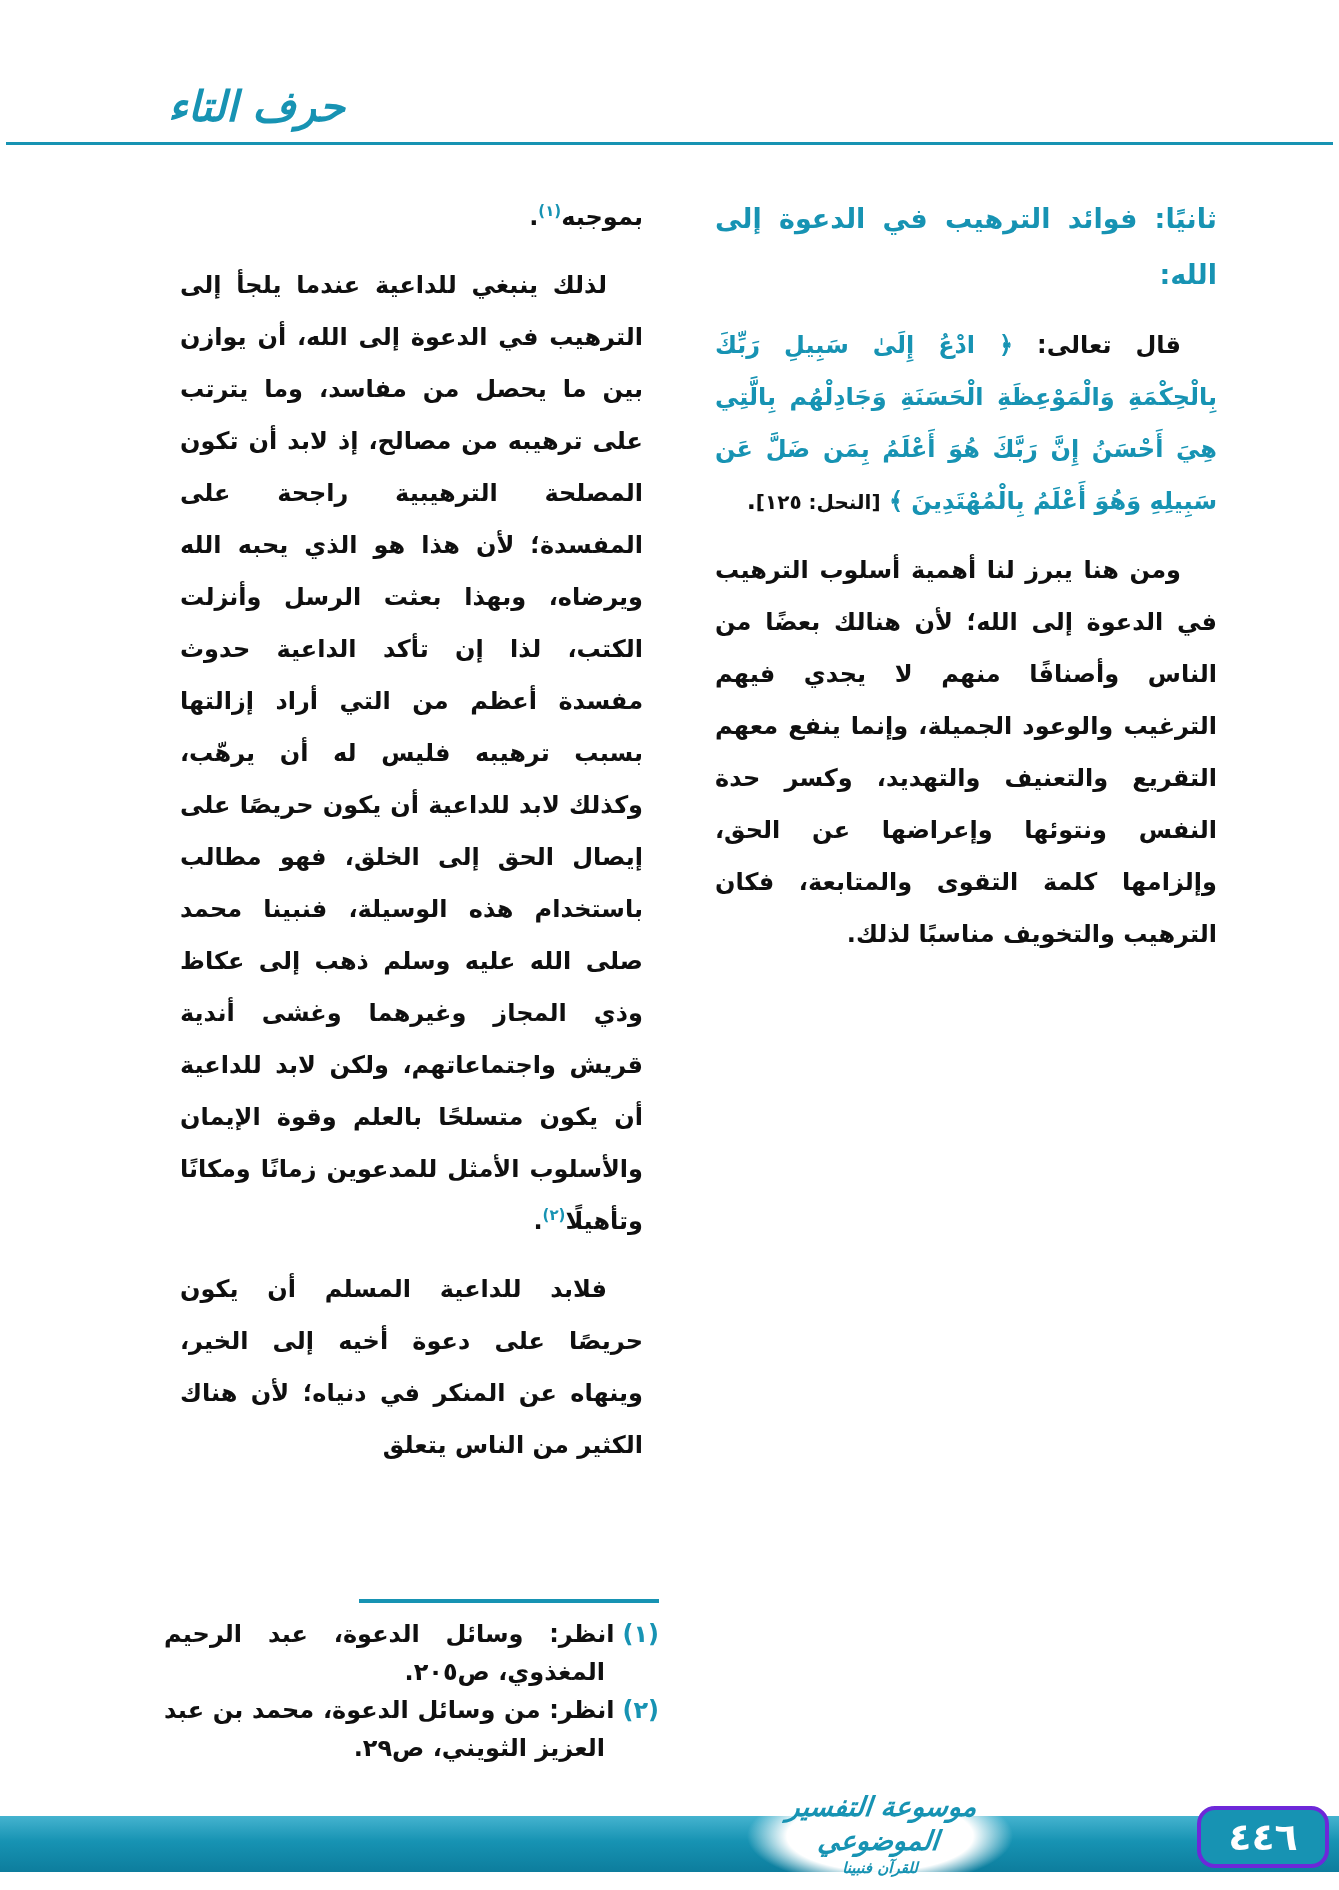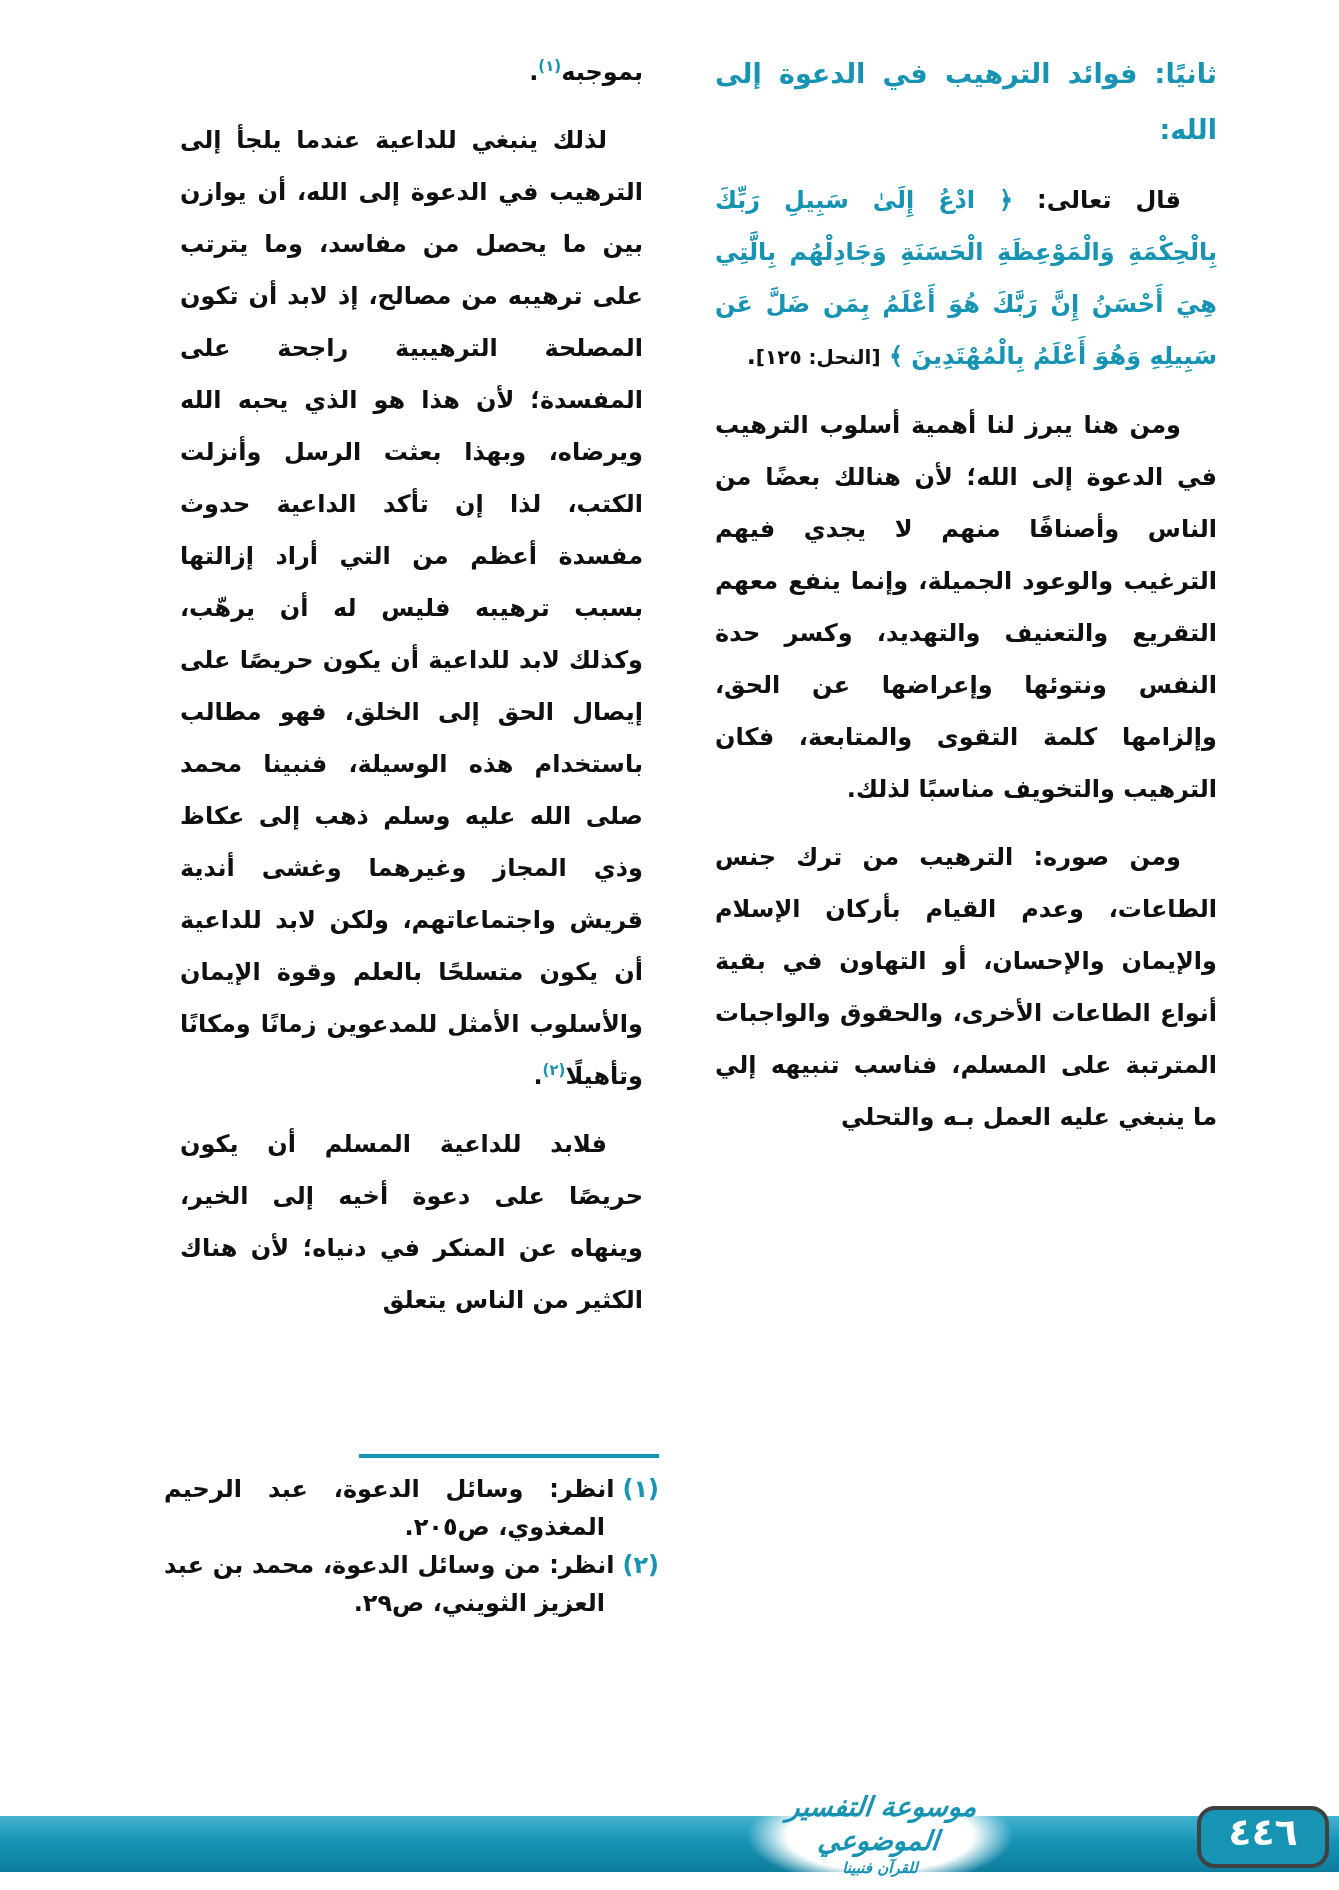--- a/index.html
+++ b/index.html
@@ -106,39 +106,42 @@
   .emblem-l1{
     font-size:27px;font-weight:bold;font-style:italic;line-height:34px;
     transform:skewX(-6deg);
   }
   .emblem-l2{font-size:15px;font-weight:bold;line-height:20px;font-style:italic;}
   .page-badge{
     position:absolute;right:10px;bottom:22px;
     box-sizing:border-box;
     width:132px;height:62px;
     background:var(--teal);
-    border:4px solid #404040;
+    border:4px solid #6d28d9;
     border-radius:18px;
-    display:flex;justify-content:center;
+    display:flex;align-items:center;justify-content:center;
     color:#ffffff;
     font-size:38px;font-weight:bold;
   }
 </style>
 </head>
 <body>
 
 <div class="page">
 
+  <header class="page-header">
+    <div class="chapter-title">حرف التاء</div>
+    <div class="header-rule"></div>
+  </header>
 
   <main class="columns">
     <section class="col col-right">
         <p class="block heading"><span class="seg-heading">ثانيًا: فوائد الترهيب في الدعوة إلى الله:</span></p>
         <p class="block para"><span class="seg-normal">قال تعالى: </span><span class="seg-quran">﴿ ادْعُ إِلَىٰ سَبِيلِ رَبِّكَ بِالْحِكْمَةِ وَالْمَوْعِظَةِ الْحَسَنَةِ وَجَادِلْهُم بِالَّتِي هِيَ أَحْسَنُ إِنَّ رَبَّكَ هُوَ أَعْلَمُ بِمَن ضَلَّ عَن سَبِيلِهِ وَهُوَ أَعْلَمُ بِالْمُهْتَدِينَ ﴾ </span><span class="seg-ref">[النحل: ١٢٥]</span><span class="seg-normal">.</span></p>
         <p class="block para"><span class="seg-normal">ومن هنا يبرز لنا أهمية أسلوب الترهيب في الدعوة إلى الله؛ لأن هنالك بعضًا من الناس وأصنافًا منهم لا يجدي فيهم الترغيب والوعود الجميلة، وإنما ينفع معهم التقريع والتعنيف والتهديد، وكسر حدة النفس ونتوئها وإعراضها عن الحق، وإلزامها كلمة التقوى والمتابعة، فكان الترهيب والتخويف مناسبًا لذلك.</span></p>
-        <p class="block para"><span class="seg-normal">ومن صوره: الترهيب من ترك جنس الطاعات، وعدم القيام بأركان الإسلام والإيمان والإحسان، أو التهاون في بقية أنواع الطاعات الأخرى، والحقوق والواجبات المترتبة على المسلم، فناسب تنبيهه إلي ما ينبغي عليه العمل بـه والتحلي</span></p>
       </section>
 
     <section class="col col-left">
       <div class="col-body">
           <p class="block cont"><span class="seg-normal">بموجبه</span><span class="seg-fnref">(١)</span><span class="seg-normal">.</span></p>
           <p class="block para"><span class="seg-normal">لذلك ينبغي للداعية عندما يلجأ إلى الترهيب في الدعوة إلى الله، أن يوازن بين ما يحصل من مفاسد، وما يترتب على ترهيبه من مصالح، إذ لابد أن تكون المصلحة الترهيبية راجحة على المفسدة؛ لأن هذا هو الذي يحبه الله ويرضاه، وبهذا بعثت الرسل وأنزلت الكتب، لذا إن تأكد الداعية حدوث مفسدة أعظم من التي أراد إزالتها بسبب ترهيبه فليس له أن يرهّب، وكذلك لابد للداعية أن يكون حريصًا على إيصال الحق إلى الخلق، فهو مطالب باستخدام هذه الوسيلة، فنبينا محمد صلى الله عليه وسلم ذهب إلى عكاظ وذي المجاز وغيرهما وغشى أندية قريش واجتماعاتهم، ولكن لابد للداعية أن يكون متسلحًا بالعلم وقوة الإيمان والأسلوب الأمثل للمدعوين زمانًا ومكانًا وتأهيلًا</span><span class="seg-fnref">(٢)</span><span class="seg-normal">.</span></p>
           <p class="block para"><span class="seg-normal">فلابد للداعية المسلم أن يكون حريصًا على دعوة أخيه إلى الخير، وينهاه عن المنكر في دنياه؛ لأن هناك الكثير من الناس يتعلق</span></p>
         </div>
       <div class="fn-area">
         <div class="fn-rule"></div>

